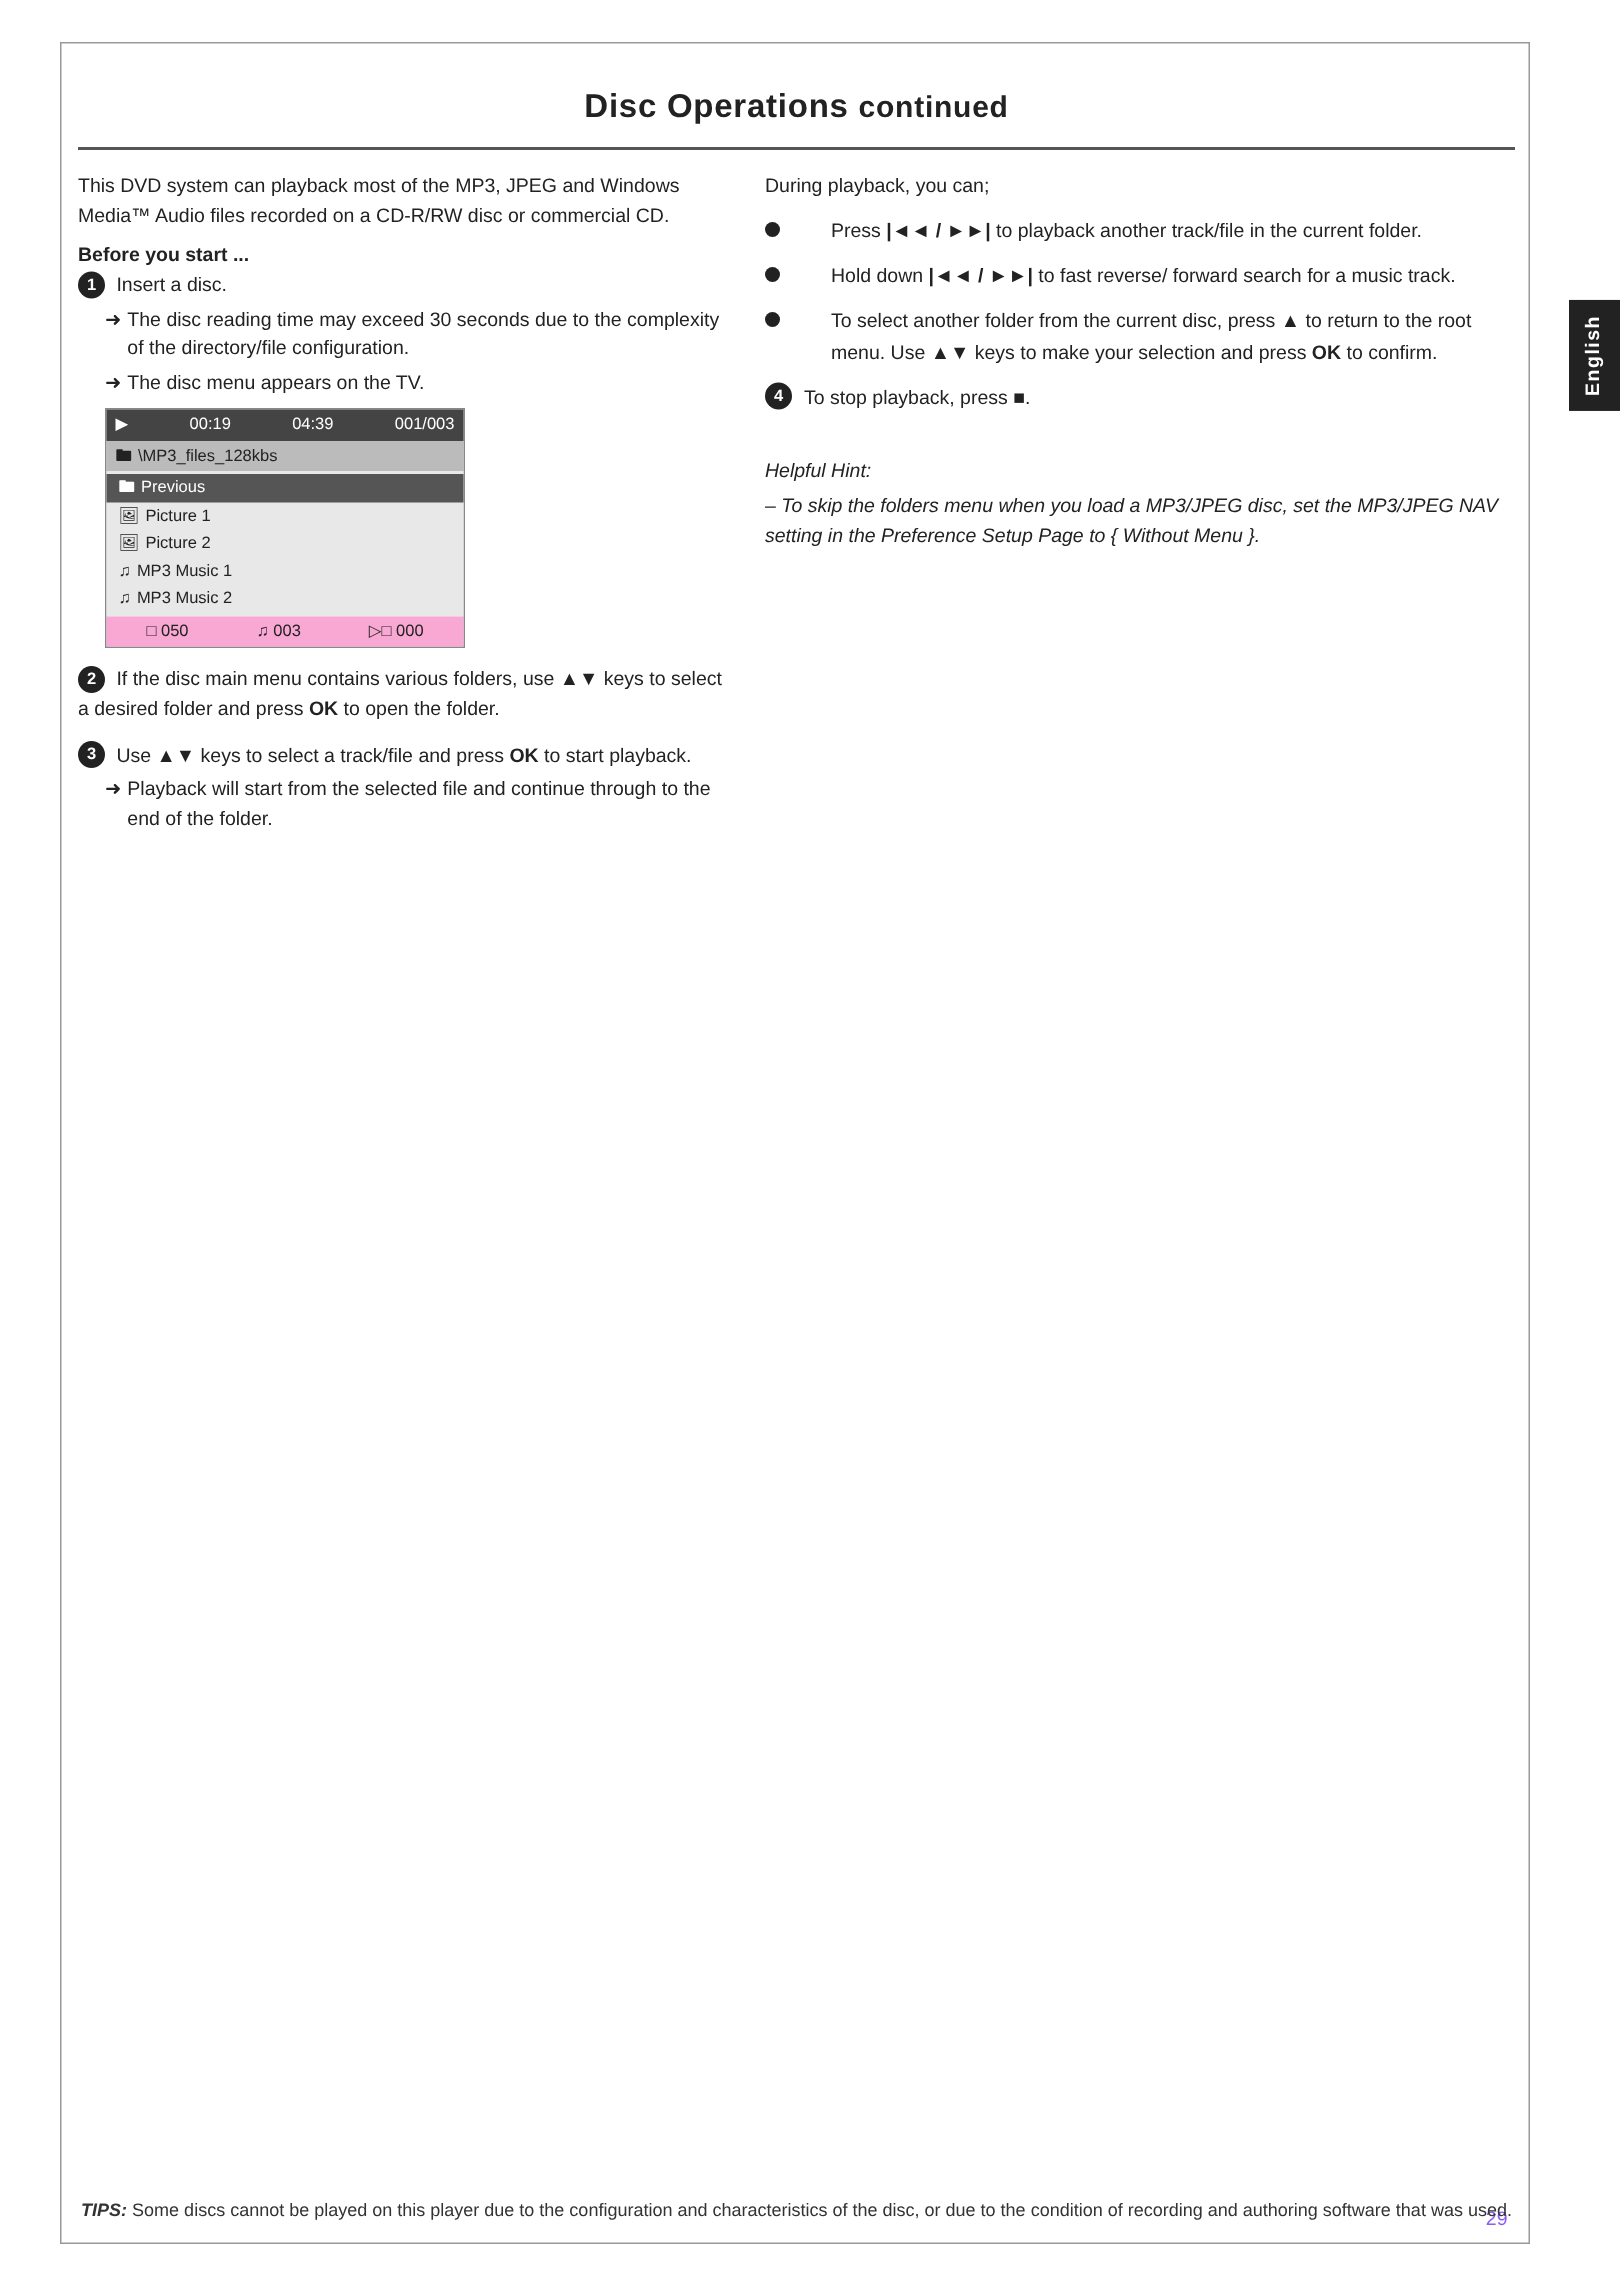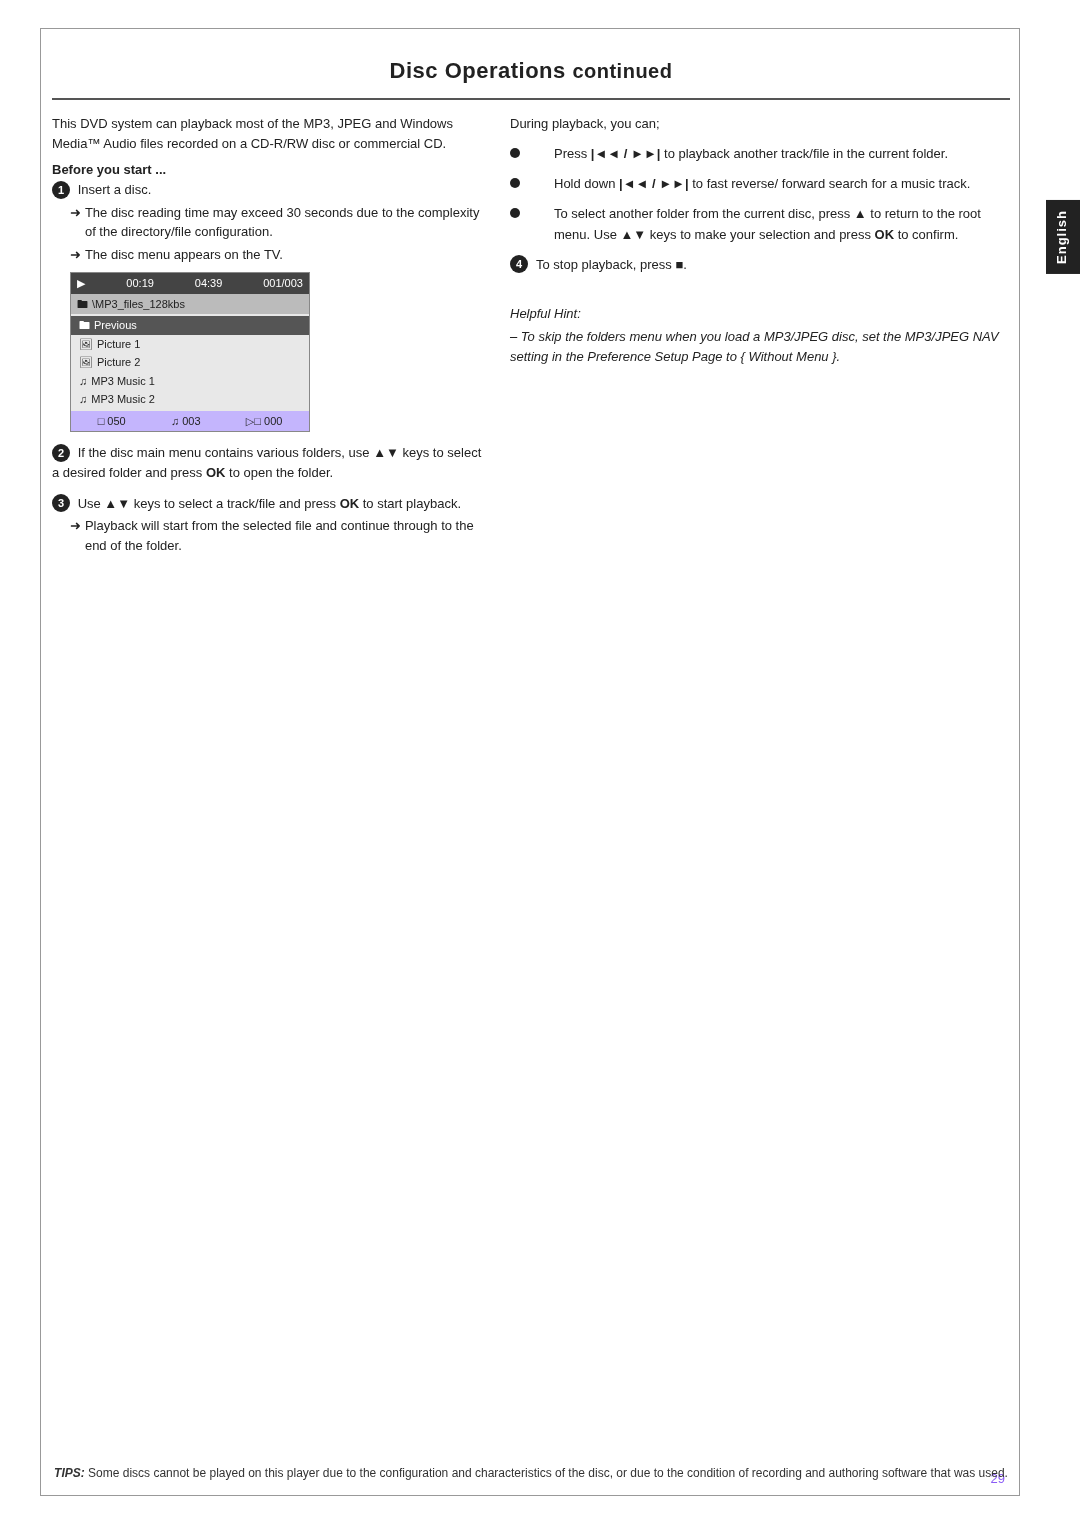--- a/index.html
+++ b/index.html
@@ -206,21 +206,21 @@
       align-items: center;
       padding: 1px 8px;
       font-size: 11px;
       gap: 4px;
     }
     .disc-menu-item.selected {
       background: #555;
       color: #fff;
     }
     .disc-menu-footer {
-      background: #c4b5fd;
+      background: #f9a8d4;
       display: flex;
       justify-content: space-around;
       padding: 2px 4px;
       font-size: 11px;
     }
 
     
     .bullet-item {
       display: flex;
       align-items: flex-start;

